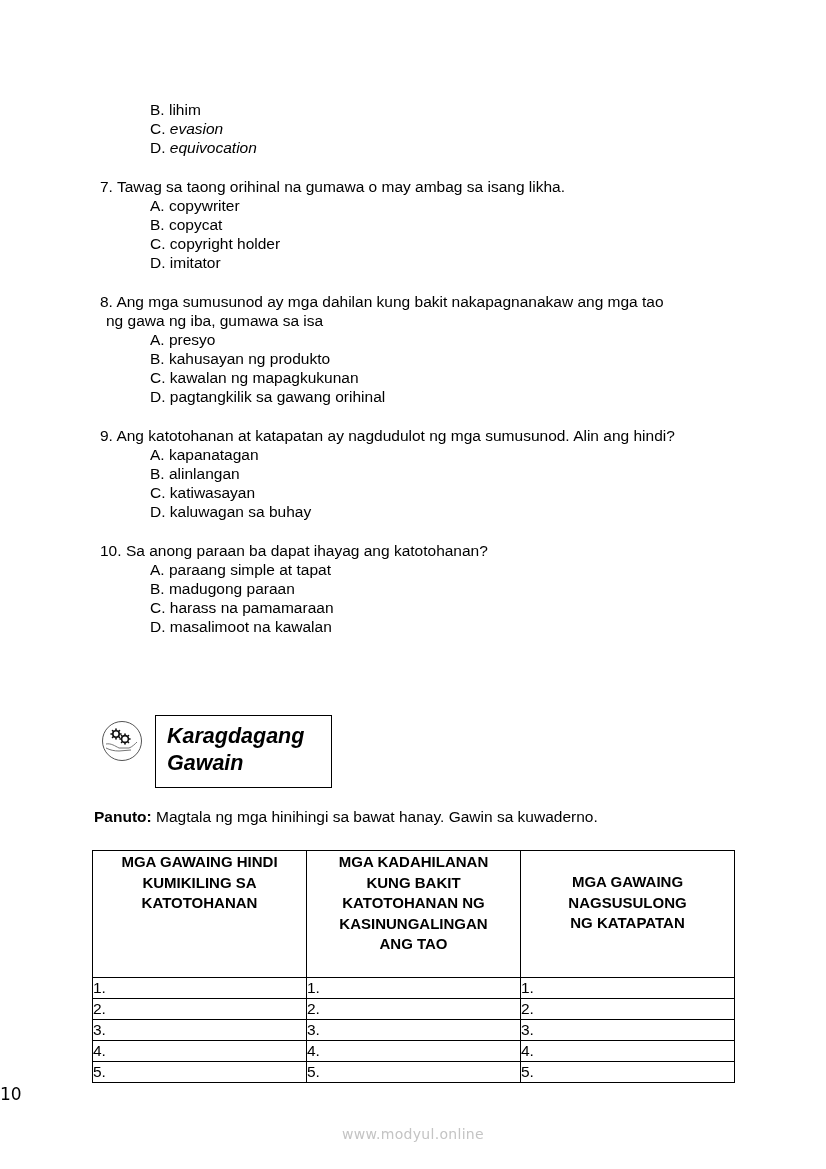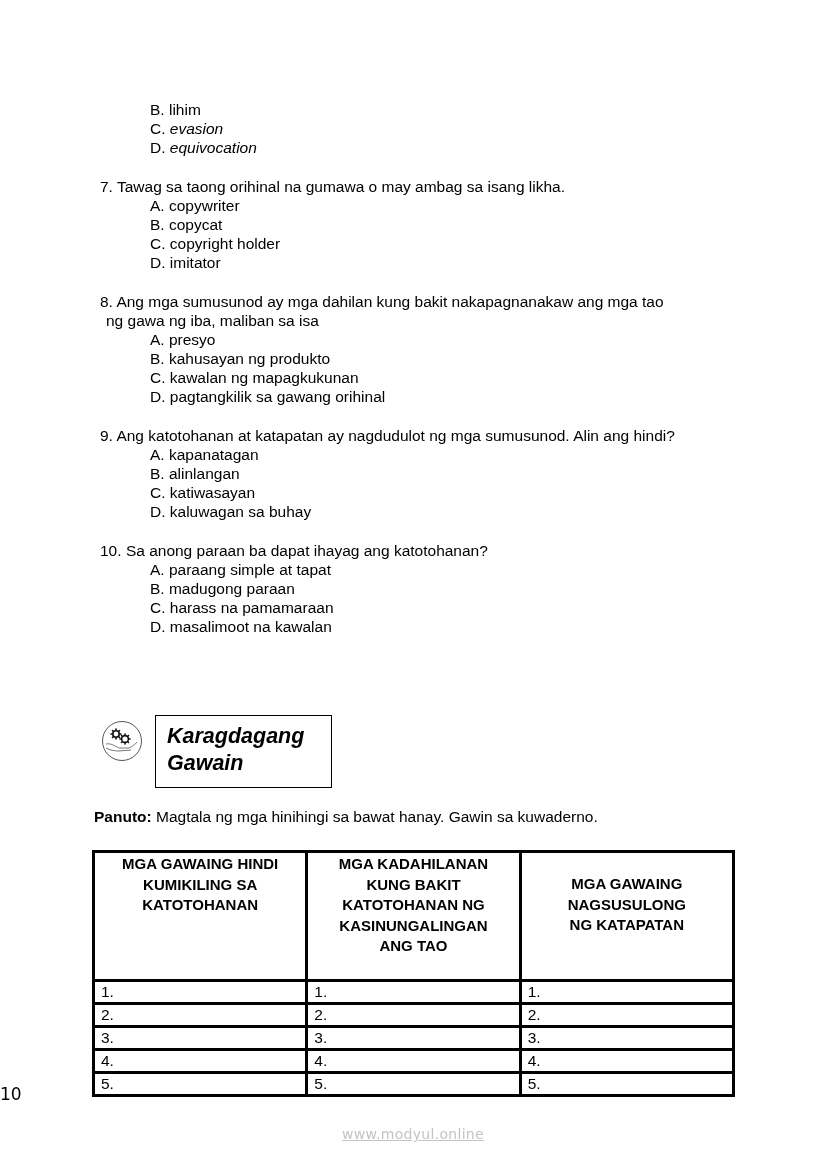--- a/index.html
+++ b/index.html
@@ -24,49 +24,49 @@
     position: absolute; left: 11px; top: 7px;
     font-size: 21.5px; font-weight: bold; font-style: italic; line-height: 27px;
   }
   .panuto { position: absolute; left: 94px; top: 808px; white-space: nowrap; font-size: 15.5px; }
   .panuto b { font-weight: bold; }
   table.worksheet {
     position: absolute; left: 92px; top: 850px; width: 643px;
     border-collapse: collapse; table-layout: fixed;
   }
   table.worksheet td, table.worksheet th {
-    border: 3px solid #000000; padding: 0 6px; vertical-align: top;
+    border: 1px solid #000000; padding: 0 0; vertical-align: top;
     font-size: 15.5px;
   }
   table.worksheet th {
     font-weight: bold; text-align: center; height: 104px; padding-top: 1px;
     line-height: 20.5px; font-size: 15px;
   }
   table.worksheet th.mid { vertical-align: middle; padding-top: 0; padding-bottom: 22px; }
   table.worksheet td { height: 20px; line-height: 20px; }
   .page-num { position: absolute; left: 0; width: 826px; top: 1084px; font-size: 17px; font-family: "DejaVu Sans", sans-serif; }
-  .watermark { position: absolute; left: 0; width: 826px; top: 1126px; text-align: center; font-size: 14px; color: #c4c4c4; font-family: "DejaVu Sans", sans-serif; letter-spacing: 0.3px; text-decoration: underline; }
+  .watermark { position: absolute; left: 0; width: 826px; top: 1126px; text-align: center; font-size: 14px; color: #c4c4c4; font-family: "DejaVu Sans", sans-serif; letter-spacing: 0.3px; }
 </style>
 </head>
 <body>
 
 <div class="page">
 
   <div class="line opt" style="top:100px"><span>B. </span><span>lihim</span></div>
   <div class="line opt" style="top:119px"><span>C. </span><span class="ital">evasion</span></div>
   <div class="line opt" style="top:138px"><span>D. </span><span class="ital">equivocation</span></div>
 
   <div class="line q" style="top:177px"><span>7.</span> <span>Tawag sa taong orihinal na gumawa o may ambag sa isang likha.</span></div>
   <div class="line opt" style="top:196px">A. copywriter</div>
   <div class="line opt" style="top:215px">B. copycat</div>
   <div class="line opt" style="top:234px">C. copyright holder</div>
   <div class="line opt" style="top:253px">D. imitator</div>
 
   <div class="line q" style="top:292px"><span>8.</span> <span>Ang mga sumusunod ay mga dahilan kung bakit nakapagnanakaw ang mga tao</span></div>
-  <div class="line q2" style="top:311px; left:106px">ng gawa ng iba, maliban sa isa</div>
+  <div class="line q2" style="top:311px; left:106px">ng gawa ng iba, gumawa sa isa</div>
   <div class="line opt" style="top:330px">A. presyo</div>
   <div class="line opt" style="top:349px">B. kahusayan ng produkto</div>
   <div class="line opt" style="top:368px">C. kawalan ng mapagkukunan</div>
   <div class="line opt" style="top:387px">D. pagtangkilik sa gawang orihinal</div>
 
   <div class="line q" style="top:426px"><span>9.</span> <span>Ang katotohanan at katapatan ay nagdudulot ng mga sumusunod. Alin ang hindi?</span></div>
   <div class="line opt" style="top:445px">A. kapanatagan</div>
   <div class="line opt" style="top:464px">B. alinlangan</div>
   <div class="line opt" style="top:483px">C. katiwasayan</div>
   <div class="line opt" style="top:502px">D. kaluwagan sa buhay</div>

